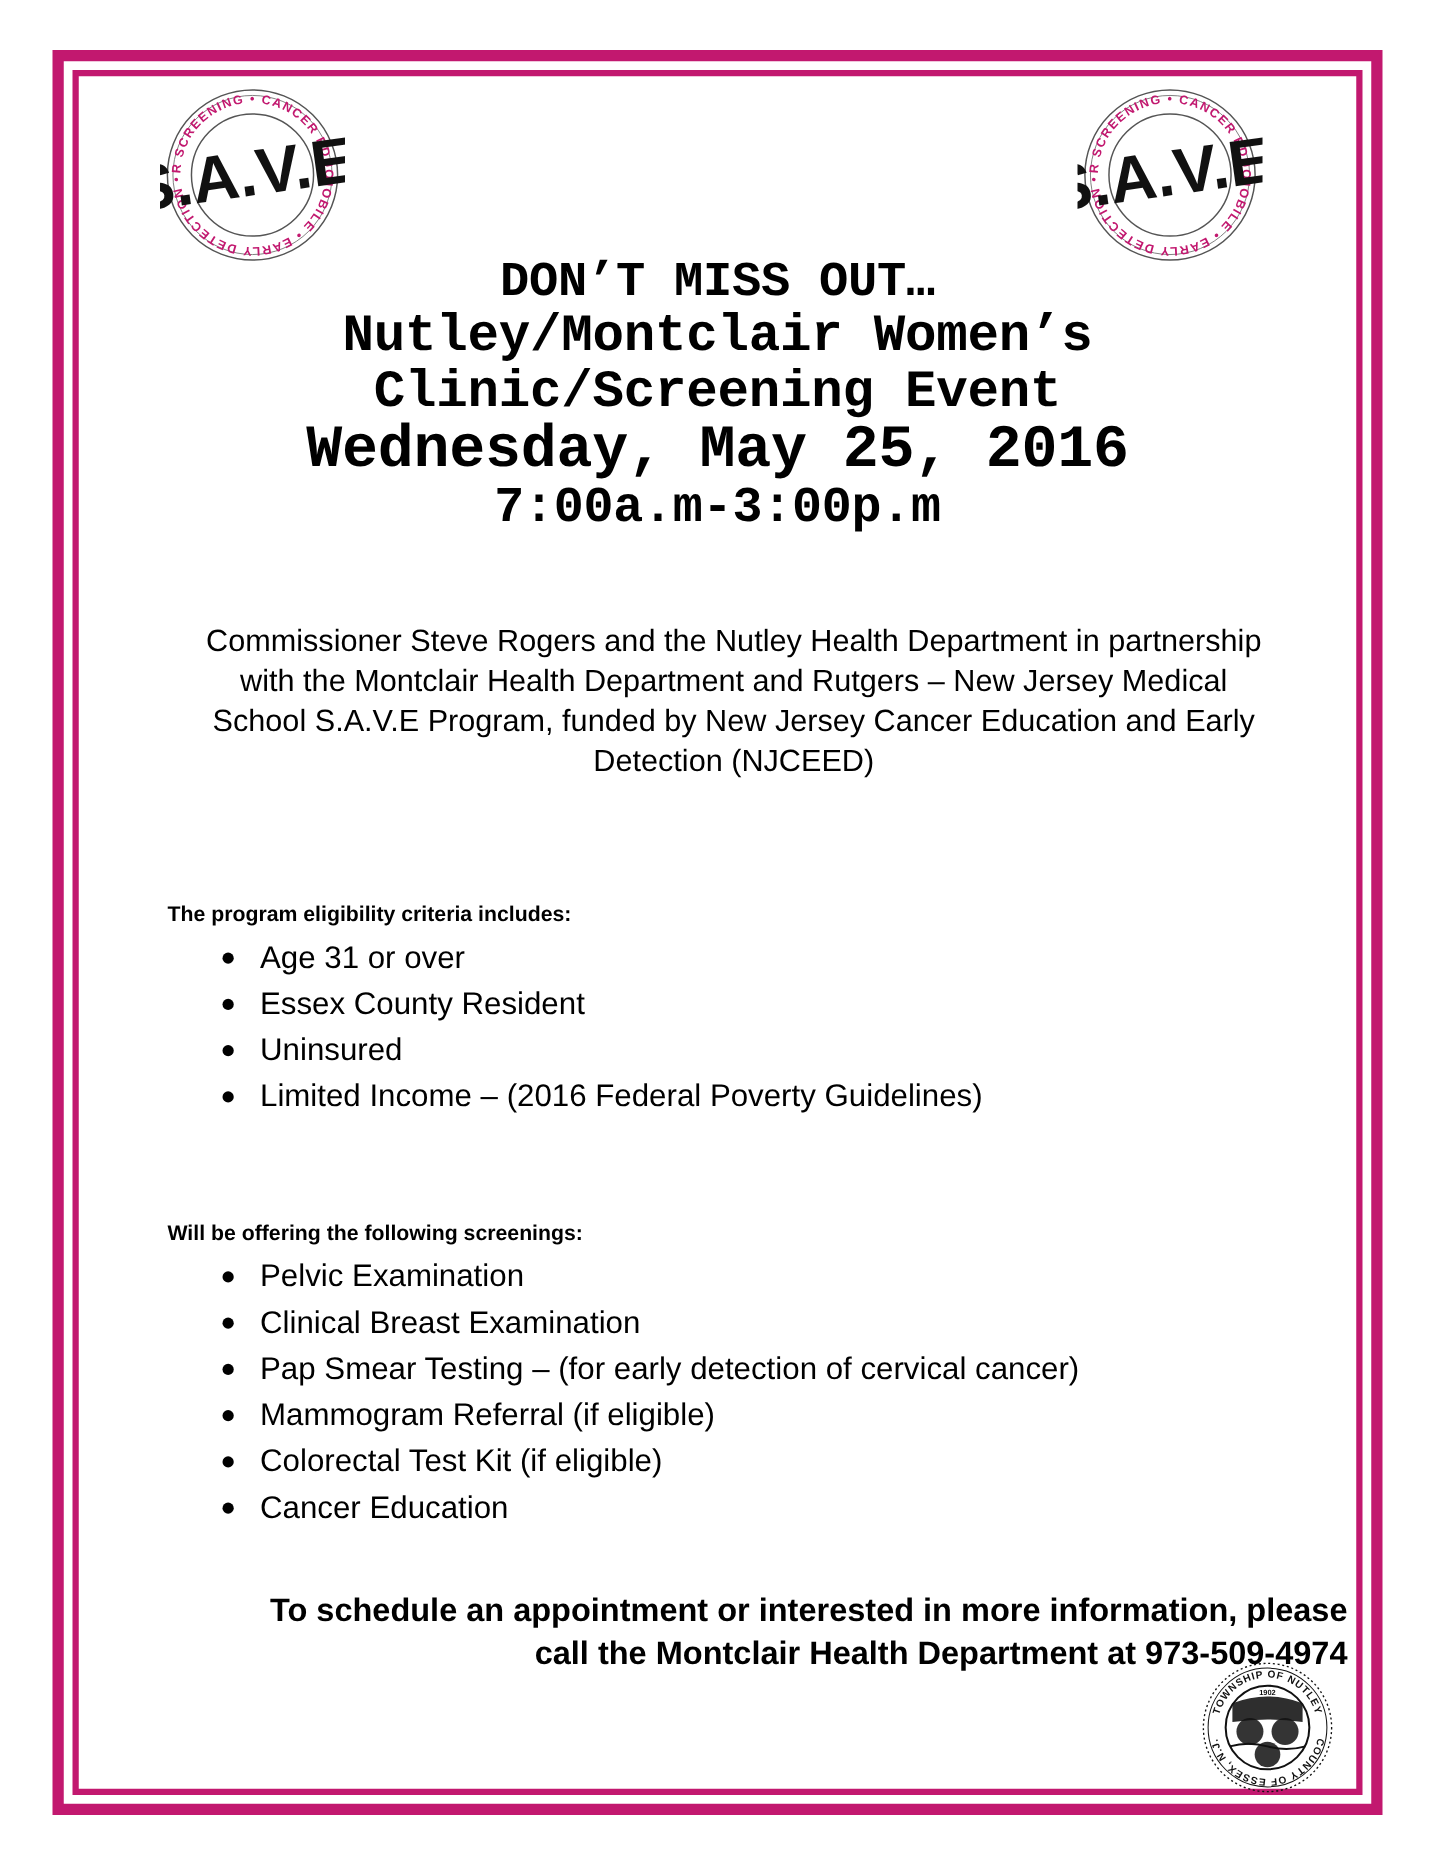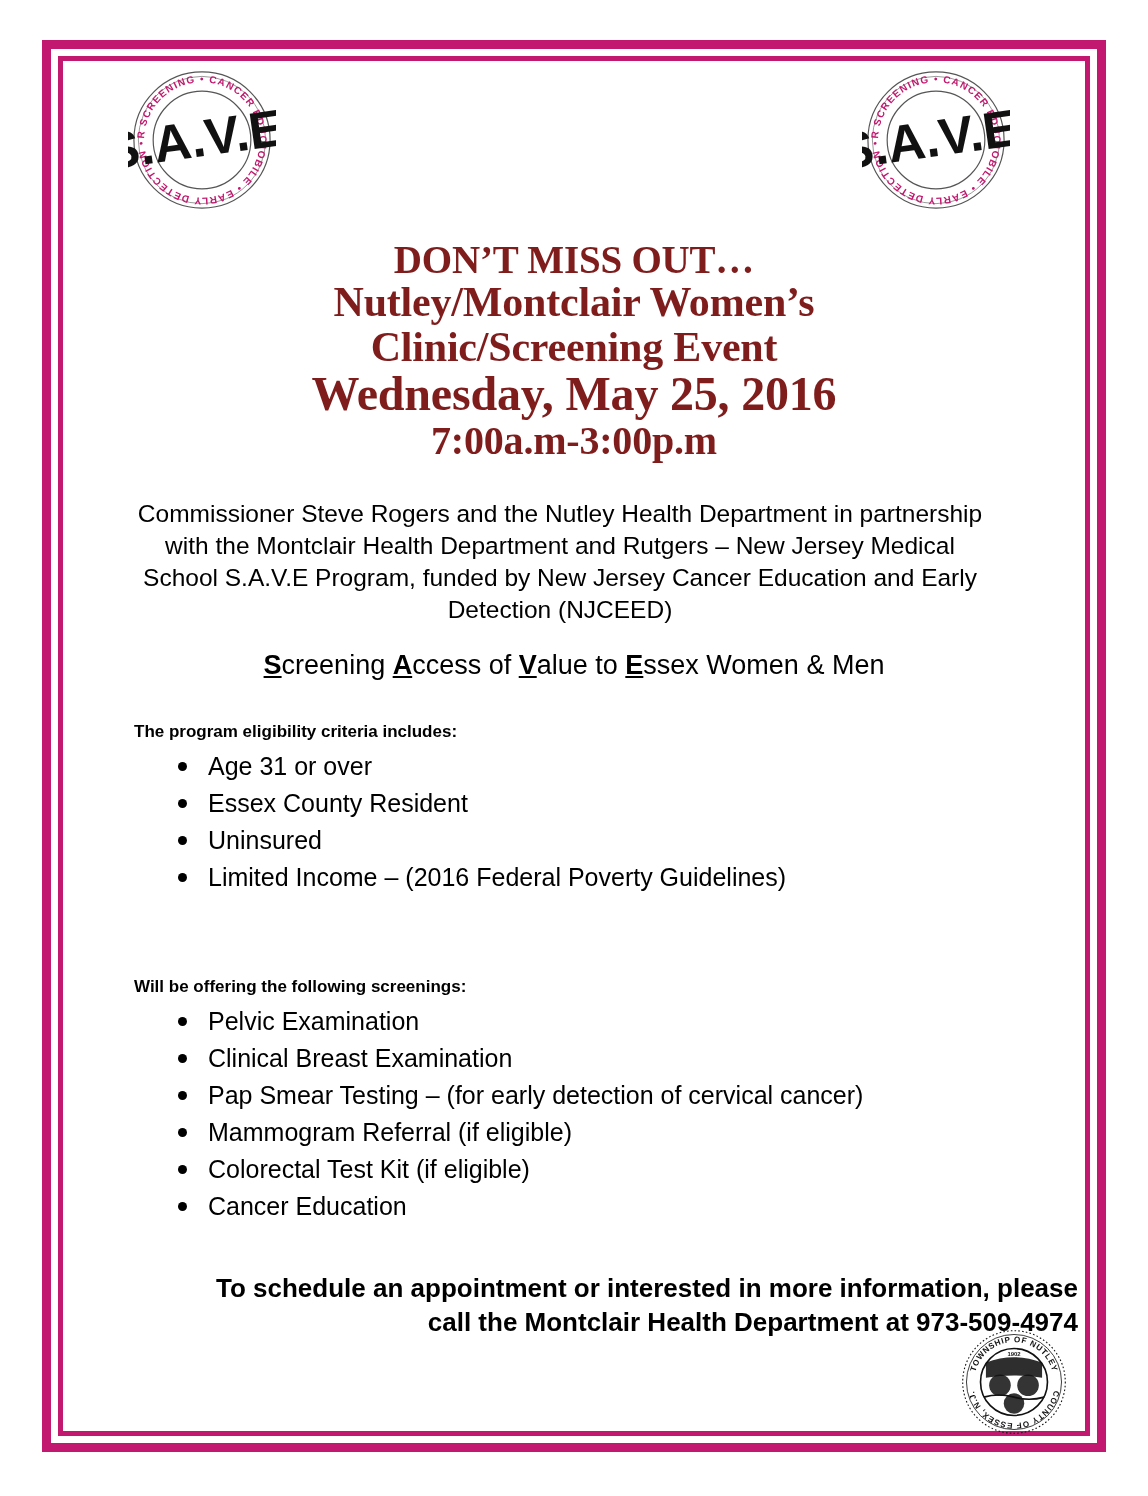--- a/index.html
+++ b/index.html
@@ -60,40 +60,39 @@
   .save-logo.right { left: 792px; top: 0px; }
   .save-logo svg { display: block; width: 148px; height: 148px; }
 
   
   .headings {
     position: absolute;
     left: 0;
     top: 140px;
     width: 1008px;
     text-align: center;
-    color: #7f1d1d;
+    color: #000000;
     font-weight: bold;
-    font-family: Liberation Serif, serif;
+    font-family: Liberation Mono, monospace;
     letter-spacing: -0.2px;
-    margin-top: 33px;
   }
   .headings .h-line {
     line-height: 1.06;
     white-space: nowrap;
   }
   .h1 { font-size: 39px; }
   .h2 { font-size: 42px; }
   .h3 { font-size: 42px; }
   .h4 { font-size: 48px; }
   .h5 { font-size: 40px; }
 
   
   .intro {
     position: absolute;
-    left: 56px;
+    left: 83px;
     top: 432px;
     width: 868px;
     text-align: center;
     font-size: 24.5px;
     line-height: 1.30;
     font-family: "Liberation Sans Narrow", "Liberation Sans", sans-serif;
   }
 
   
   .acronym {
@@ -213,22 +212,20 @@
     <div class="headings">
       <div class="h-line h1">DON’T MISS OUT…</div>
       <div class="h-line h2">Nutley/Montclair Women’s</div>
       <div class="h-line h3">Clinic/Screening Event</div>
       <div class="h-line h4">Wednesday, May 25, 2016</div>
       <div class="h-line h5">7:00a.m-3:00p.m</div>
     </div>
 
     <div class="intro">Commissioner Steve Rogers and the Nutley Health Department in partnership with the Montclair Health Department and Rutgers – New Jersey Medical School S.A.V.E Program, funded by New Jersey Cancer Education and Early Detection (NJCEED)</div>
 
-    <div class="acronym"><span><u>S</u><span>creening </span></span><span><u>A</u><span>ccess of </span></span><span><u>V</u><span>alue to </span></span><span><u>E</u><span>ssex Women &amp; Men</span></span>
-    </div>
 
     <div class="section-eligibility">
       <div class="list-title">The program eligibility criteria includes:</div>
       <ul class="bullets">
         <li><span class="bullet-dot"></span><span>Age 31 or over</span></li>
         <li><span class="bullet-dot"></span><span>Essex County Resident</span></li>
         <li><span class="bullet-dot"></span><span>Uninsured</span></li>
         <li><span class="bullet-dot"></span><span>Limited Income – (2016 Federal Poverty Guidelines)</span></li>
       </ul>
     </div>

